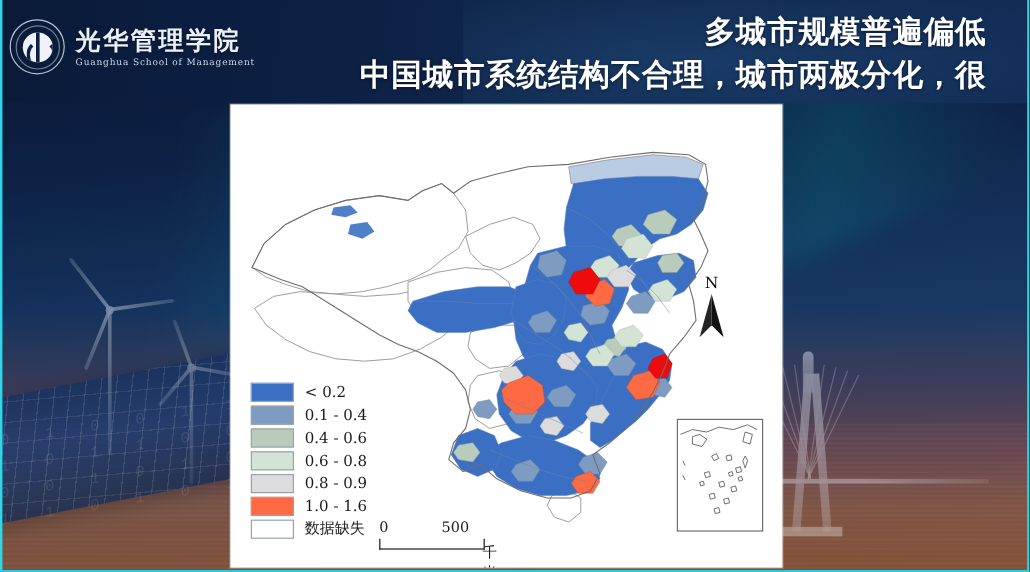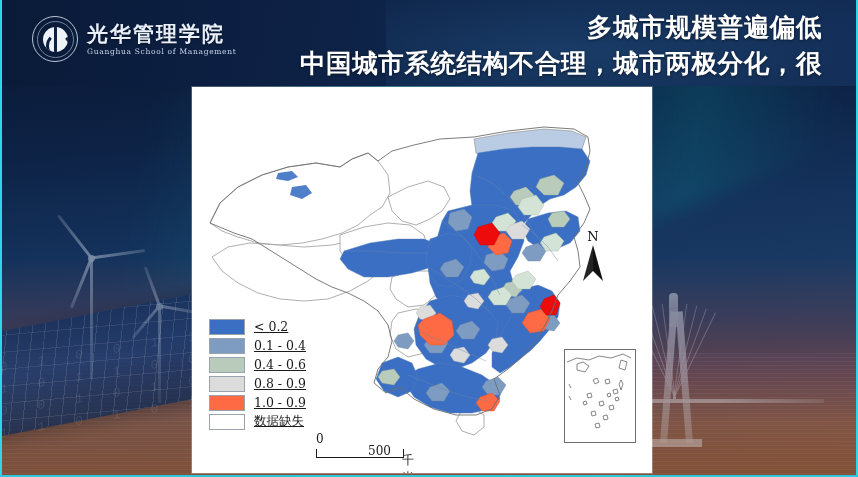--- a/index.html
+++ b/index.html
@@ -99,21 +99,21 @@
   .header{
     position:absolute;left:0;top:0;width:858px;height:86px;
     background:linear-gradient(100deg,#0a1a38 0%,#0d2145 35%,#10294f 65%,#122c55 100%);
     overflow:hidden;
   }
   .header:after{
     content:"";position:absolute;left:45%;top:-40%;width:70%;height:200%;
     background:radial-gradient(ellipse at 30% 50%,rgba(40,90,140,.38),rgba(0,0,0,0) 62%);
   }
   .logo{
-    position:absolute;left:32px;top:16px;display:flex;align-items:center;gap:9px;z-index:3;
+    position:absolute;left:8px;top:16px;display:flex;align-items:center;gap:9px;z-index:3;
   }
   .logo-seal{
     position:relative;width:44px;height:44px;border-radius:50%;
     border:1.4px solid rgba(215,225,240,.85);
     display:flex;align-items:center;justify-content:center;
   }
   .logo-seal:before{
     content:"";position:absolute;inset:3.5px;border-radius:50%;
     border:1px solid rgba(200,212,232,.55);
   }
@@ -160,31 +160,31 @@
   }
   .map-svg{position:absolute;left:0;top:0;width:460px;height:386px;}
   
   .legend{position:absolute;left:17px;top:230px;}
   .legend-row{display:flex;align-items:center;height:19px;}
   .swatch{
     width:34px;height:14px;border:1px solid #9aa3ad;margin-right:9px;flex:0 0 auto;
   }
   .legend-label{
     font-family:"DejaVu Serif","Liberation Serif",serif;
-    font-size:12.5px;color:#1a1a1a;white-space:nowrap;text-decoration:underline;
+    font-size:12.5px;color:#1a1a1a;white-space:nowrap;
   }
   
   .scalebar{position:absolute;left:124px;top:345px;width:105px;}
   .scale-nums{
     position:relative;height:15px;
     font-family:"DejaVu Serif","Liberation Serif",serif;font-size:12px;color:#1a1a1a;
   }
   .scale-nums span{position:absolute;top:0;}
   .s0{left:0;}
-  .s500{left:52px;margin-top:12px;}
+  .s500{left:52px;}
   .sunit{left:86px;margin-top:20px;}
   .scale-bar-line{
     position:relative;margin-top:2px;height:8px;width:86px;
     border-left:1.6px solid #1a1a1a;border-right:1.6px solid #1a1a1a;
     border-bottom:1.6px solid #1a1a1a;
   }
   
   .north{position:absolute;left:385px;top:143px;width:32px;text-align:center;}
   .north-n{
     font-family:"DejaVu Serif","Liberation Serif",serif;font-size:13px;color:#111;line-height:1;
@@ -406,26 +406,30 @@
       </div>
       <div class="legend-row">
         <div class="swatch" style="background:#7e9cc1"></div>
         <div class="legend-label">0.1 - 0.4</div>
       </div>
       <div class="legend-row">
         <div class="swatch" style="background:#b9ccbb"></div>
         <div class="legend-label">0.4 - 0.6</div>
       </div>
       <div class="legend-row">
+        <div class="swatch" style="background:#d3e4d6"></div>
+        <div class="legend-label">0.6 - 0.8</div>
+      </div>
+      <div class="legend-row">
         <div class="swatch" style="background:#dcdcdc"></div>
         <div class="legend-label">0.8 - 0.9</div>
       </div>
       <div class="legend-row">
         <div class="swatch" style="background:#fd6a43"></div>
-        <div class="legend-label">1.0 - 0.9</div>
+        <div class="legend-label">1.0 - 1.6</div>
       </div>
       <div class="legend-row">
         <div class="swatch" style="background:#ffffff"></div>
         <div class="legend-label">数据缺失</div>
       </div>
     </div>
 
     <div class="scalebar">
       <div class="scale-nums">
         <span class="s0">0</span>

